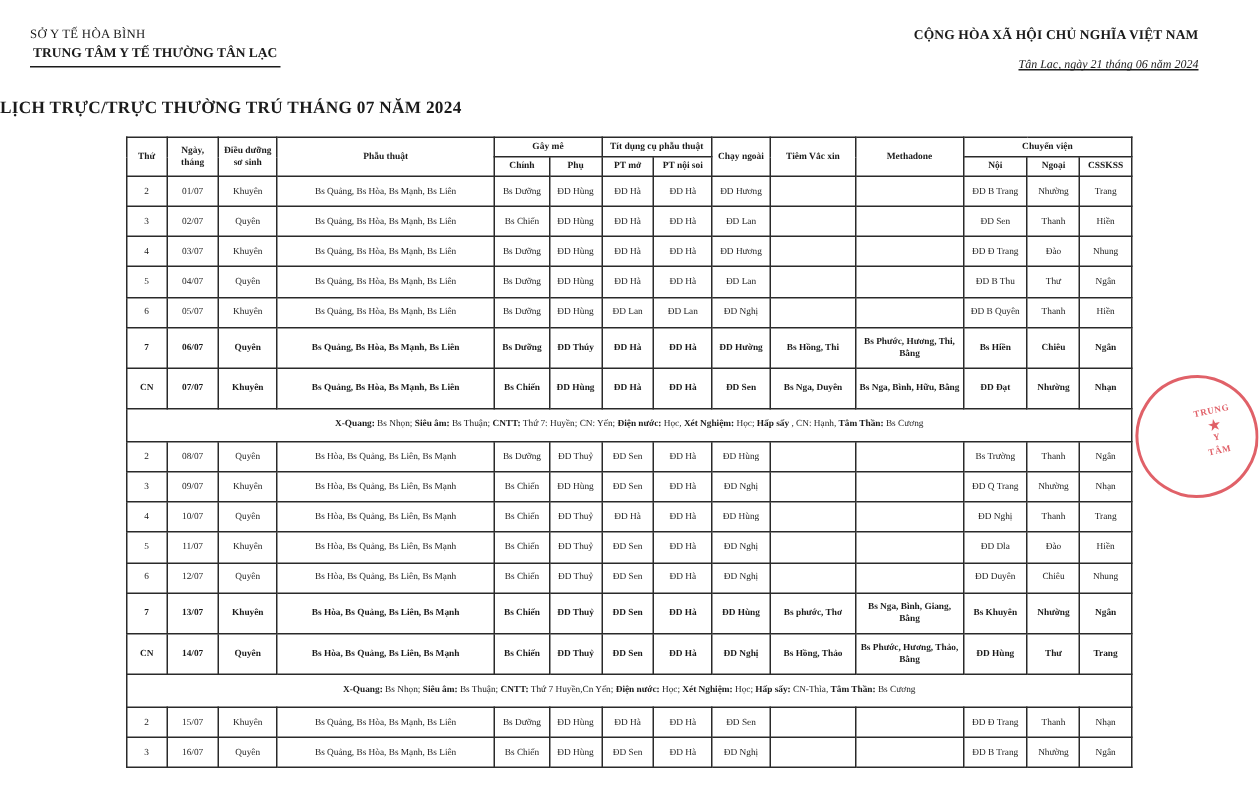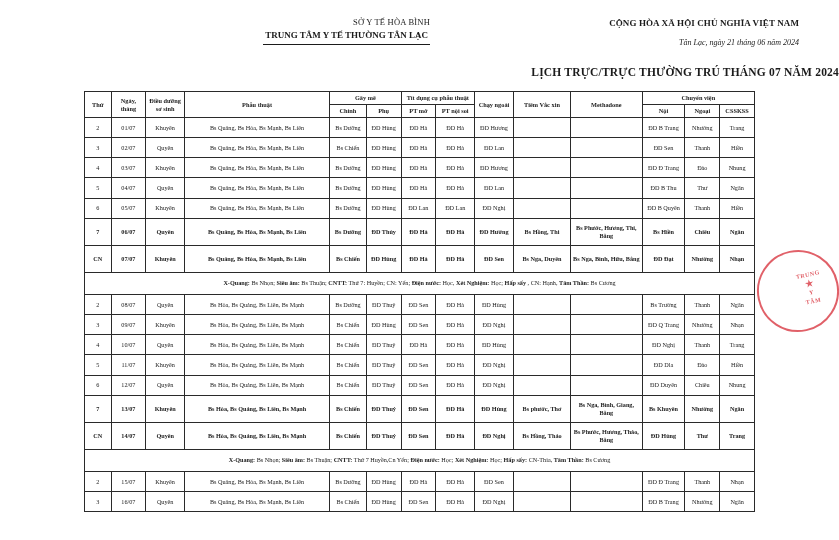--- a/index.html
+++ b/index.html
@@ -17,21 +17,21 @@
   }
 
   
   .doc-header {
     display: flex;
     align-items: flex-start;
     padding: 16px 0 0 0;
   }
   .org-block {
     width: 430px;
-    text-align: right;
+    text-align: left;
     font-size: 8.5px;
     line-height: 1.55;
     padding-left: 20px;
     box-sizing: border-box;
   }
   .org-line-1 {
     letter-spacing: .2px;
   }
   .org-line-2 {
     font-weight: bold;
@@ -56,29 +56,29 @@
     font-weight: bold;
     font-size: 8.7px;
     display: inline-block;
     border-bottom: 1px solid #1b1b1b;
     padding: 0 2px 1px 2px;
   }
   .date-line {
     font-style: italic;
     font-size: 8px;
     margin-top: 7px;
+    text-decoration: underline;
   }
 
   .doc-title {
-    text-align: right;
+    text-align: left;
     font-weight: bold;
     font-size: 11.5px;
     letter-spacing: .2px;
     margin-top: 16px;
-    margin-left: 24px;
   }
 
   
   .table-wrap {
     margin-top: 13px;
     padding-left: 84px;
     padding-right: 84px;
   }
   table.schedule {
     border-collapse: collapse;

